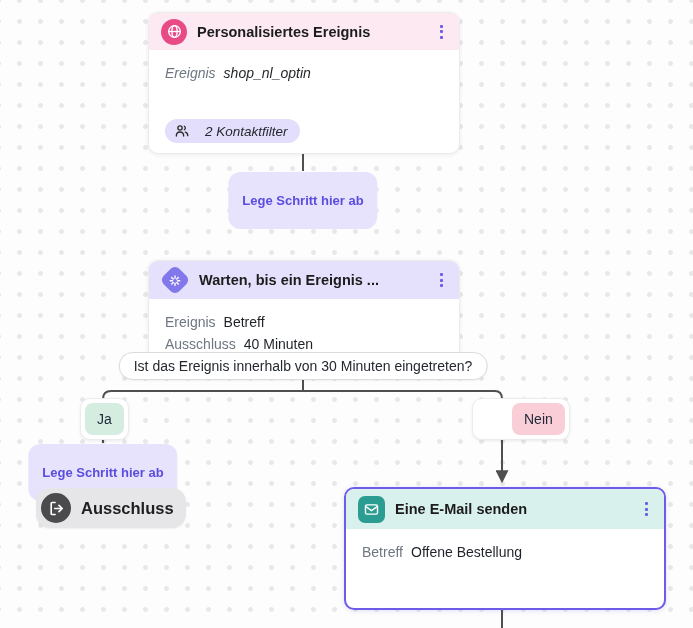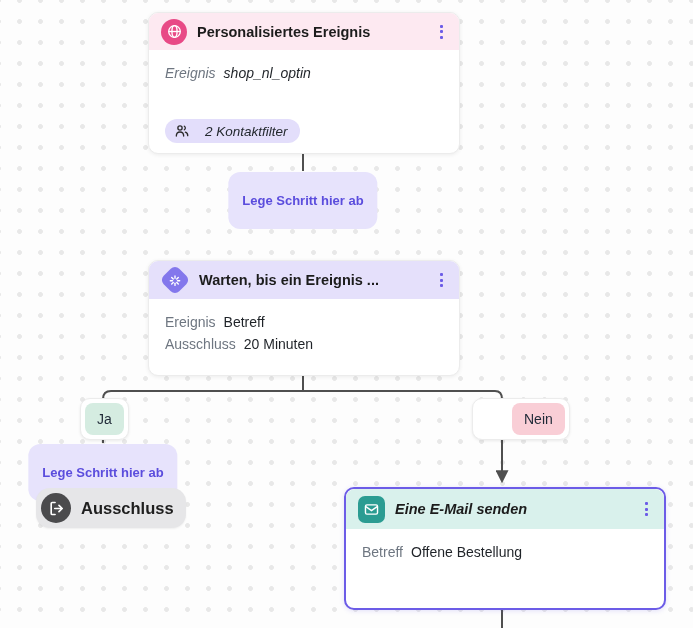--- a/index.html
+++ b/index.html
@@ -35,21 +35,21 @@
 
   #node-custom-event{left:148px;top:12px;width:310px;height:140px;}
   #node-custom-event .card-header{height:37px;background:#fde9f1;}
   #node-custom-event .icon-chip{background:#e84a86;}
 
   #node-wait-event{left:148px;top:220px;width:310px;height:114px;margin-top:40px;}
   #node-wait-event .card-header{height:38px;background:#e5e0fb;}
   #node-wait-event .icon-diamond{background:#8377ec;}
 
   #node-send-email{left:344px;top:487px;width:318px;height:119px;border:2px solid #6c5ce7;box-shadow:0 1px 5px rgba(108,92,231,.18);}
-  #node-send-email .card-header{height:40px;background:#d9f1ec;font-style:italic;}
+  #node-send-email .card-header{height:40px;background:#d9f1ec;}
   #node-send-email .icon-square{background:#2b9c92;}
   #node-send-email .card-body{padding-top:11px;gap:20px;}
   #node-send-email .field-row{line-height:24px;}
 
   .badge-pill{align-self:flex-start;display:flex;align-items:center;gap:15px;
               background:#e3defb;border-radius:13px;height:24px;padding:0 12px 0 9px;
               font-size:13.5px;color:#24292f;margin-bottom:2px;cursor:pointer;}
   .badge-pill svg{width:16px;height:16px;}
 
   .drop-hint{position:absolute;transform:translateX(-50%);background:#e7e3fc;color:#5b4ddd;
@@ -153,25 +153,26 @@
           <i></i>
           <i></i>
           <i></i>
         </span>
     </div>
     <div class="card-body">
       <div class="field-row">
         <span class="field-label">Ereignis</span><span>Betreff</span>
       </div>
       <div class="field-row">
-        <span class="field-label">Ausschluss</span><span>20 Minuten</span>
-      </div>
-    </div>
-  </div>
-
+        <span class="field-label">Ausschluss</span><span>40 Minuten</span>
+      </div>
+    </div>
+  </div>
+
+  <div class="condition-pill">Ist das Ereignis innerhalb von 30 Minuten eingetreten?</div>
 
   <div class="branch-chip" id="branch-yes">
     <div class="inner">Ja</div>
   </div>
   <div class="branch-chip" id="branch-no">
     <div class="inner">Nein</div>
   </div>
 
   <div class="drop-hint" id="drop-hint-2">Lege Schritt hier ab</div>
 

